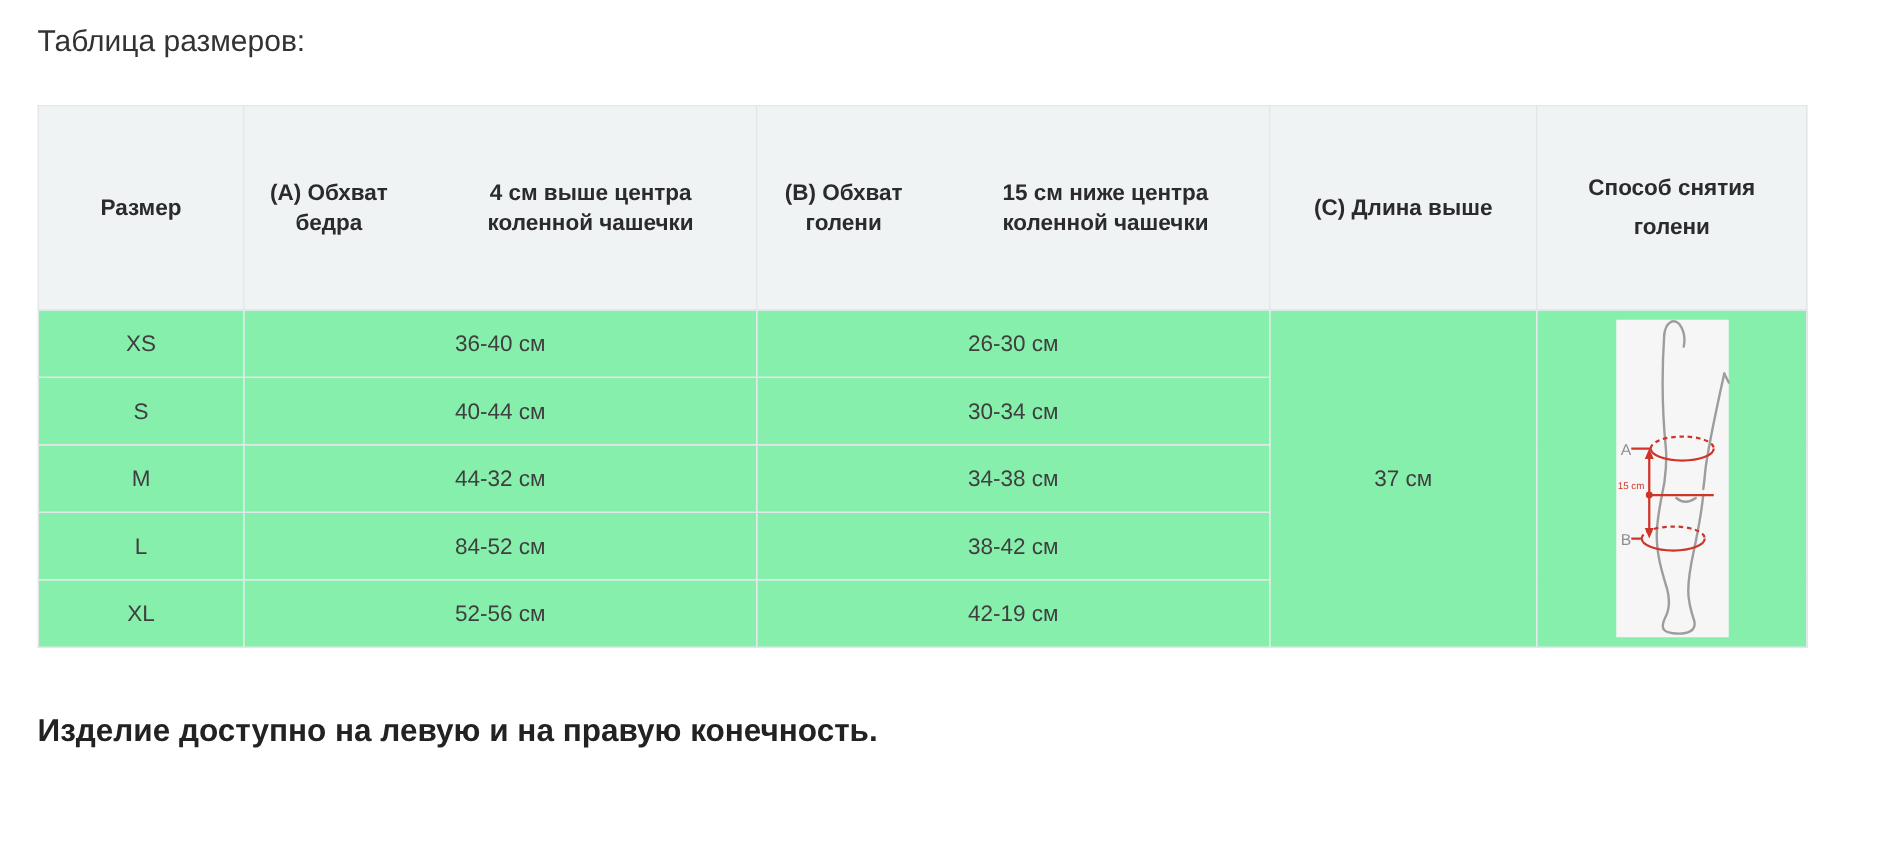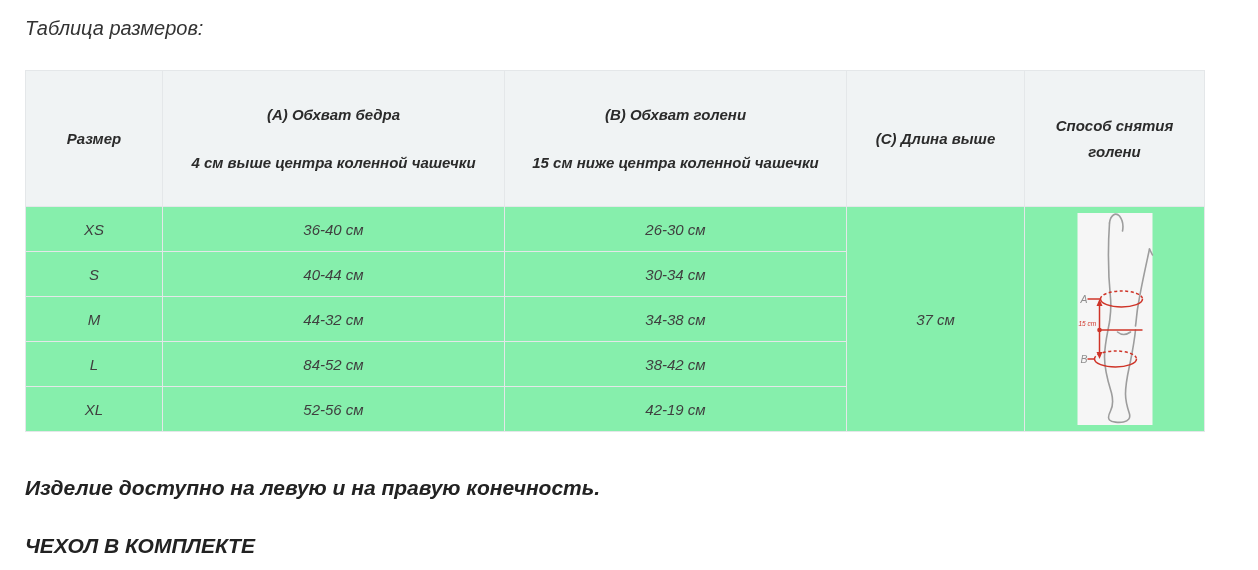--- a/index.html
+++ b/index.html
@@ -15,21 +15,21 @@
   }
   *{box-sizing:border-box;}
   html,body{margin:0;padding:0;background:#ffffff;}
   body{
     font-family:"Liberation Sans","DejaVu Sans",sans-serif;
     color:var(--text);
     width:1258px;
     height:570px;
     overflow:hidden;
   }
-  .page{padding:14px 25px 0 25px;font-style:italic;}
+  .page{padding:14px 25px 0 25px;}
   .page-title{
     font-size:20px;
     font-weight:400;
     color:#333333;
     margin:0;
     line-height:28px;
   }
   table.size-table{
     border-collapse:collapse;
     table-layout:fixed;
@@ -48,21 +48,21 @@
     font-size:15px;
     font-weight:700;
     color:#2b2b2b;
     line-height:26px;
   }
   .col-size{width:137px;}
   .col-thigh{width:342px;}
   .col-shin{width:342px;}
   .col-splint{width:178px;}
   .col-method{width:180px;}
-  .hdr-stack{display:flex;flex-direction:column;align-items:center;justify-content:center;gap:28px;}
+  .hdr-stack{display:flex;flex-direction:row;align-items:center;justify-content:center;gap:28px;}
   .hdr-line{line-height:20px;}
   .size-table tbody td{
     height:45px;
     font-size:15px;
     font-weight:400;
     color:var(--cell-text);
     background:#86efac;
   }
   td.diagram-cell{padding:6px 0;}
   .diagram-wrap{display:flex;justify-content:center;align-items:center;}
@@ -164,15 +164,14 @@
       </tr>
       <tr>
         <td>XL</td>
         <td>52-56 см</td>
         <td>42-19 см</td>
       </tr>
     </tbody>
   </table>
 
   <p class="note note-1">Изделие доступно на левую и на правую конечность.</p>
-  <p class="note note-2">ЧЕХОЛ В КОМПЛЕКТЕ</p>
 
 </div>
 
 </body></html>

